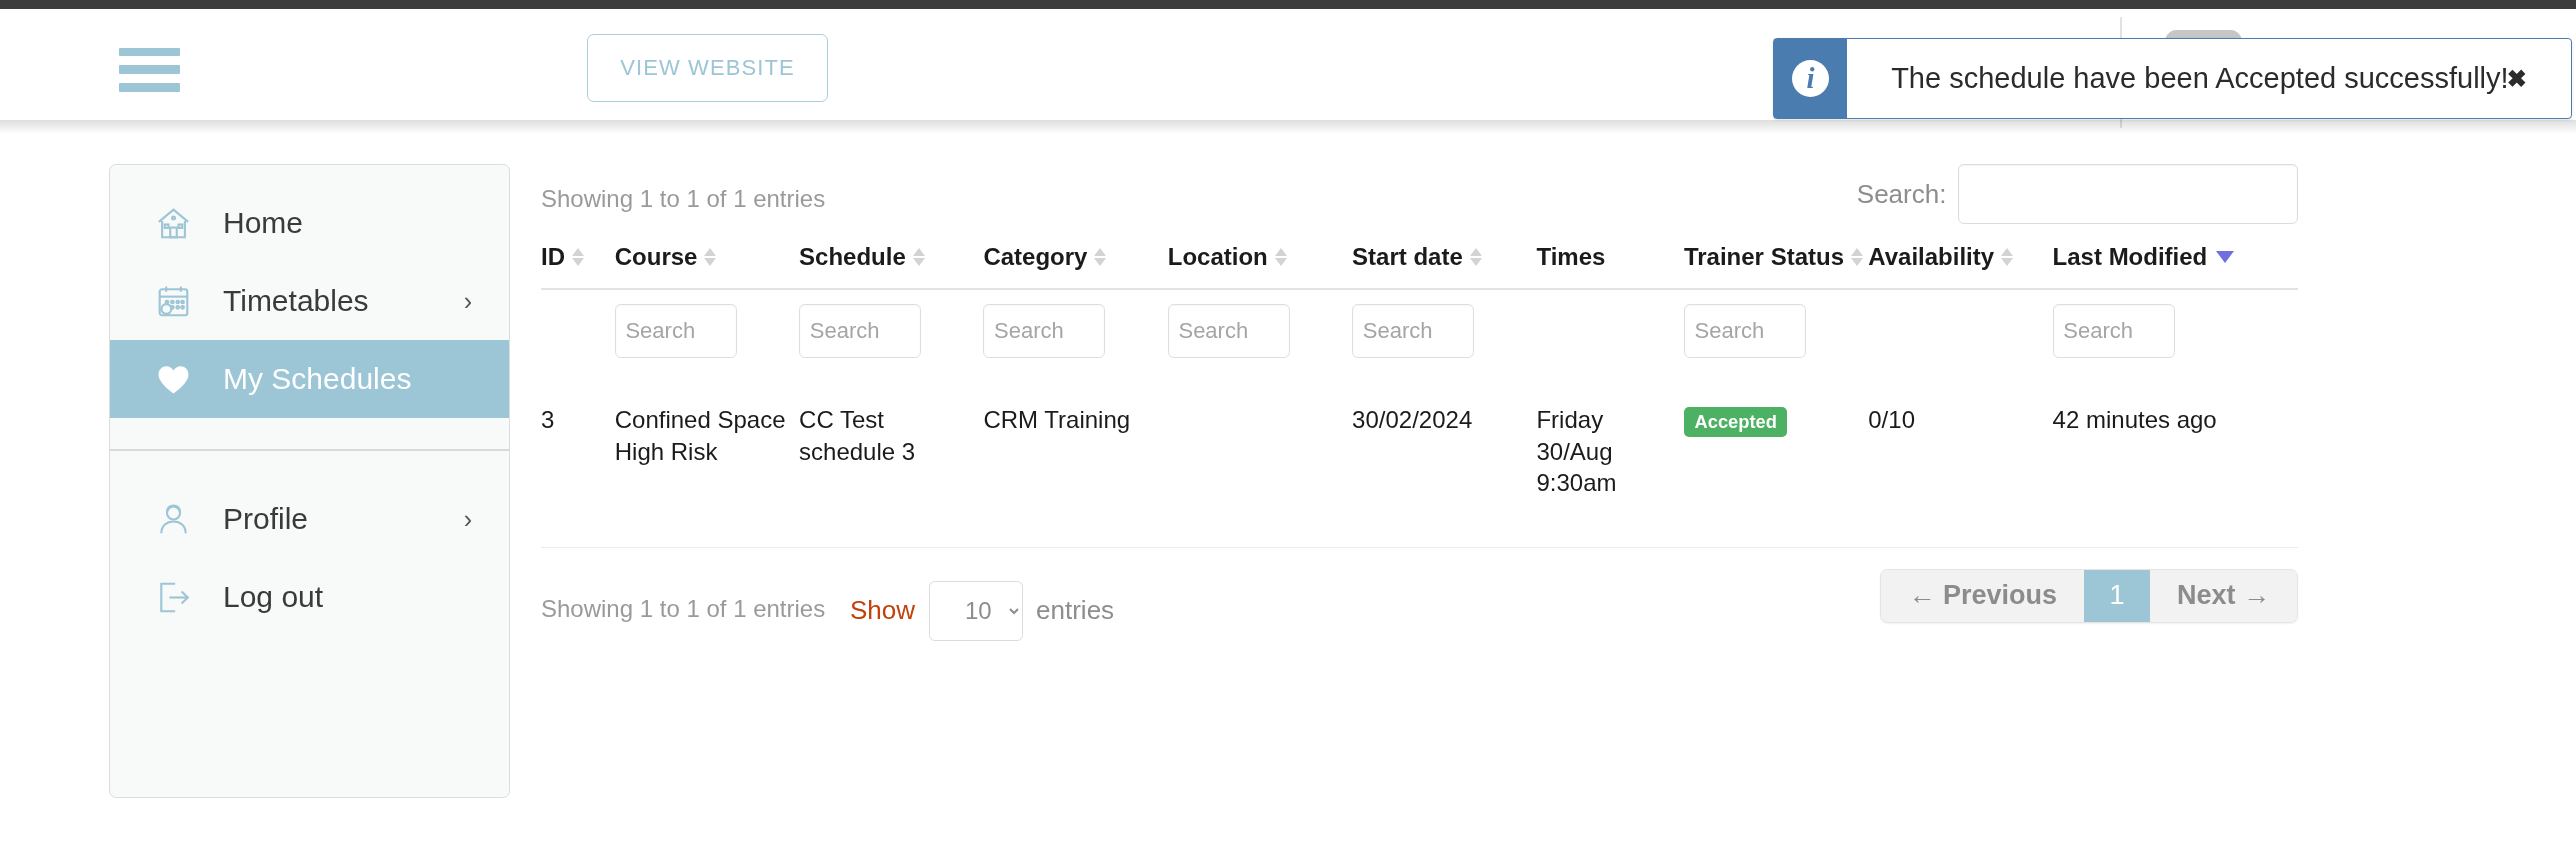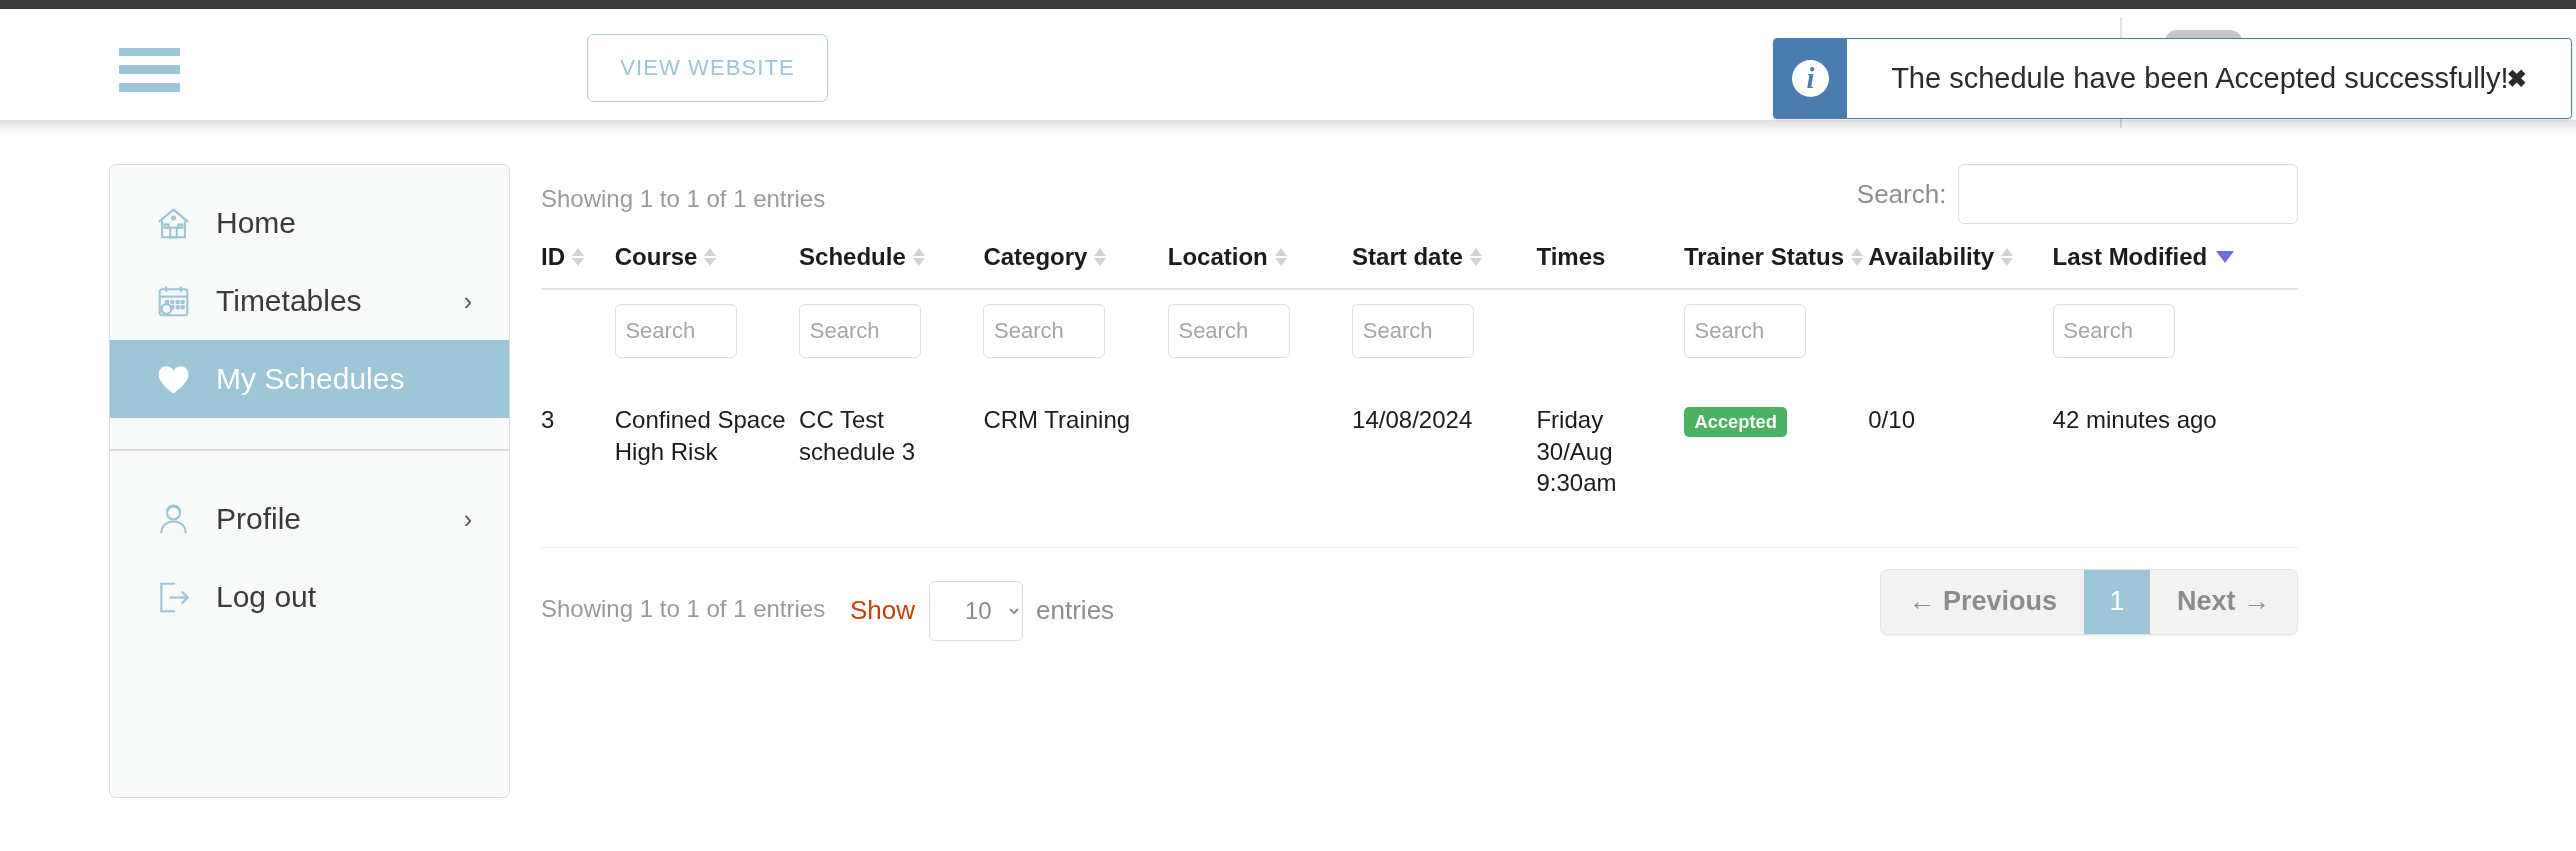--- a/index.html
+++ b/index.html
@@ -130,21 +130,21 @@
     cursor: pointer;
   }
   .nav-item.active { background: #9cc5d6; }
   .nav-icon {
     width: 44px; height: 44px; flex: 0 0 44px;
     display: flex; align-items: center; justify-content: center;
     color: #9cc5d6;
   }
   .nav-item.active .nav-icon { color: #ffffff; }
   .nav-label {
-    margin-left: 21px; font-size: 30px; color: #3a3a3a;
+    margin-left: 28px; font-size: 30px; color: #3a3a3a;
   }
   .nav-item.active .nav-label { color: #ffffff; }
   .nav-chevron {
     position: absolute; right: 37px; top: 50%;
     transform: translateY(-50%);
     font-size: 25px; color: #575757;
   }
 
   
   .content {
@@ -266,21 +266,21 @@
   }
   .entries-label { font-size: 26px; color: #8d8d8d; margin-left: 13.5px; }
 
   .pagination {
     position: absolute; right: 0; top: 0;
     display: flex; align-items: stretch;
     background: #f2f2f2;
     border: 1.9px solid #e4e4e4;
     border-radius: 7.7px;
     overflow: hidden;
-    height: 66px;
+    height: 54px;
     box-shadow: 0 1px 1.9px rgba(0,0,0,0.06);
   }
   .page-btn {
     display: flex; align-items: center; justify-content: center;
     padding: 0 27px;
     font-size: 27px; font-weight: bold;
     color: #8c8c8c; background: #f2f2f2;
     cursor: pointer; white-space: nowrap;
   }
   .page-num {
@@ -553,21 +553,21 @@
       </tr>
     </thead>
 
     <tbody>
       <tr class="data-row">
         <td>3</td>
         <td>Confined Space High Risk</td>
         <td>CC Test schedule 3</td>
         <td>CRM Training</td>
         <td></td>
-        <td>14/08/2024</td>
+        <td>30/02/2024</td>
         <td>Friday 30/Aug 9:30am</td>
         <td>
           <span class="badge-accepted">Accepted</span>
         </td>
         <td>0/10</td>
         <td>42 minutes ago</td>
       </tr>
     </tbody>
   </table>
 

